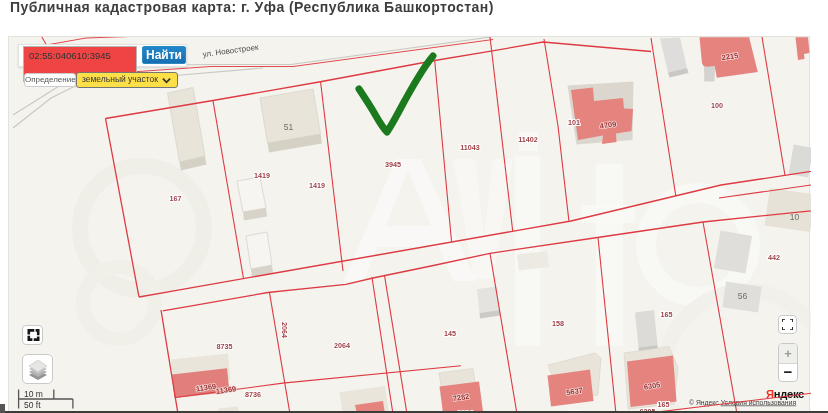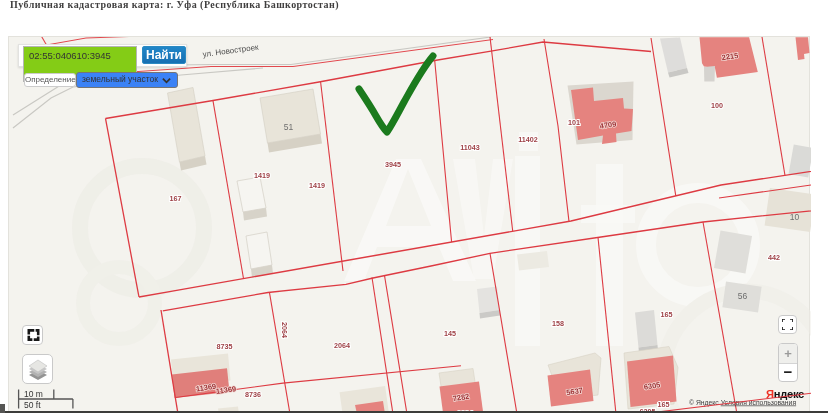--- a/index.html
+++ b/index.html
@@ -4,21 +4,21 @@
 <style>
 html,body{margin:0;padding:0;}
 body{width:828px;height:413px;overflow:hidden;background:#ffffff;font-family:"Liberation Sans",sans-serif;}
 #page{position:relative;width:828px;height:413px;overflow:hidden;}
 .abs{position:absolute;}
 </style>
 </head>
 <body>
 <div id="page">
 
-<div class="abs" style="left:10px;top:-1px;font-size:10px;font-weight:bold;color:#3f3e3e;letter-spacing:0.45px;font-family:Liberation Serif, serif;">Публичная кадастровая карта: г. Уфа (Республика Башкортостан)</div>
+<div class="abs" style="left:10px;top:-1px;font-size:14px;font-weight:bold;color:#3f3e3e;letter-spacing:0.45px;">Публичная кадастровая карта: г. Уфа (Республика Башкортостан)</div>
 
 <div class="abs" style="left:8px;top:36px;width:802px;height:375px;background:#f4f3ee;border-left:1px solid #e3e2dc;border-top:1px solid #e3e2dc;border-right:1px solid #e3e2dc;box-sizing:border-box;">
 <svg width="802" height="375" viewBox="8 36 802 375" xmlns="http://www.w3.org/2000/svg">
 
   <g opacity="0.5">
   <circle cx="141" cy="227" r="62" fill="none" stroke="#ebeae3" stroke-width="16"></circle>
   <circle cx="118" cy="302" r="36" fill="none" stroke="#edece5" stroke-width="14"></circle>
 
   <path d="M343,280 L395,158 L420,158 L475,280 L452,280 L438,246 L376,246 L363,280 Z M385,225 L430,225 L407,168 Z" fill="#ffffff" opacity="0.9"></path>
 
@@ -213,27 +213,27 @@
   <text x="741.5" y="297.5">56</text>
   <text x="793.5" y="219">10</text>
   </g>
 
   <text x="202" y="56" font-family="Liberation Sans" font-size="8" fill="#4a4a4a" transform="rotate(-7.5 202 56)">ул. Новостроек</text>
 </svg>
 </div>
 
 <div class="abs" style="left:18px;top:43.5px;width:169px;height:23px;background:#ffffff;border:1px solid #e2e2e0;box-shadow:0 1px 2px rgba(0,0,0,0.12);box-sizing:border-box;"></div>
 
-<div class="abs" style="left:23px;top:46px;width:114px;height:36px;background:#84cc16;border:1px solid #b5b5b5;box-sizing:border-box;font-size:9.5px;color:#333;line-height:17px;padding-left:5px;">02:55:040610:3945</div>
+<div class="abs" style="left:23px;top:46px;width:114px;height:36px;background:#ef4444;border:1px solid #b5b5b5;box-sizing:border-box;font-size:9.5px;color:#333;line-height:17px;padding-left:5px;">02:55:040610:3945</div>
 
 <div class="abs" style="left:142px;top:46px;width:44px;height:18px;background:linear-gradient(#2186c8,#176fb2);border:1px solid #2b8ac2;border-radius:2px;box-sizing:border-box;color:#fff;font-size:12px;font-weight:bold;text-align:center;line-height:16px;">Найти</div>
 
 <div class="abs" style="left:24px;top:72.5px;width:52px;height:14px;background:#fff;border:1px solid #ccc;border-radius:3px;box-sizing:border-box;font-size:8px;color:#555;text-align:center;line-height:12.5px;">Определение:</div>
 
-<div class="abs" style="left:76px;top:71.5px;width:102px;height:16px;background:#3b82f6;border:1.5px solid #757575;border-radius:3px;box-sizing:border-box;font-size:8.5px;color:#333;line-height:13px;padding-left:5px;">земельный участок
+<div class="abs" style="left:76px;top:71.5px;width:102px;height:16px;background:#fde047;border:1.5px solid #757575;border-radius:3px;box-sizing:border-box;font-size:8.5px;color:#333;line-height:13px;padding-left:5px;">земельный участок
   <svg width="9" height="9" style="position:absolute;right:6px;top:3px;" viewBox="0 0 10 10">
         <path d="M1,3 L5,7 L9,3" fill="none" stroke="#333" stroke-width="2"></path>
       </svg>
 </div>
 
 <div class="abs" style="left:22px;top:325px;width:21px;height:20px;background:#fff;border:1px solid #c9c9c9;border-radius:4px;box-sizing:border-box;">
   <svg width="15" height="14" style="position:absolute;left:2.5px;top:2px;" viewBox="0 0 15 14">
     <rect x="2.8" y="2.4" width="9.4" height="9.2" fill="#ffffff" stroke="#161616" stroke-width="2.6" stroke-dasharray="7.5 1.3" stroke-dashoffset="2"></rect>
   </svg>
 </div>

